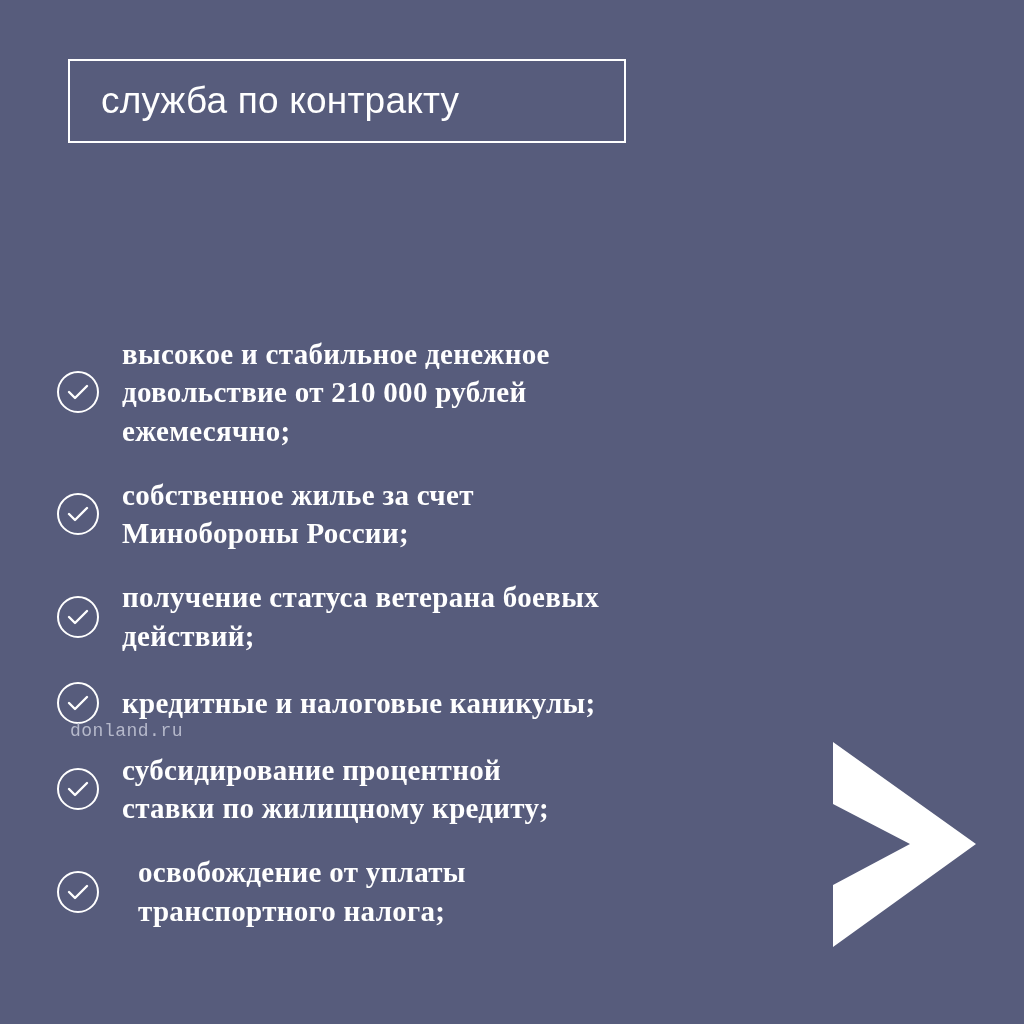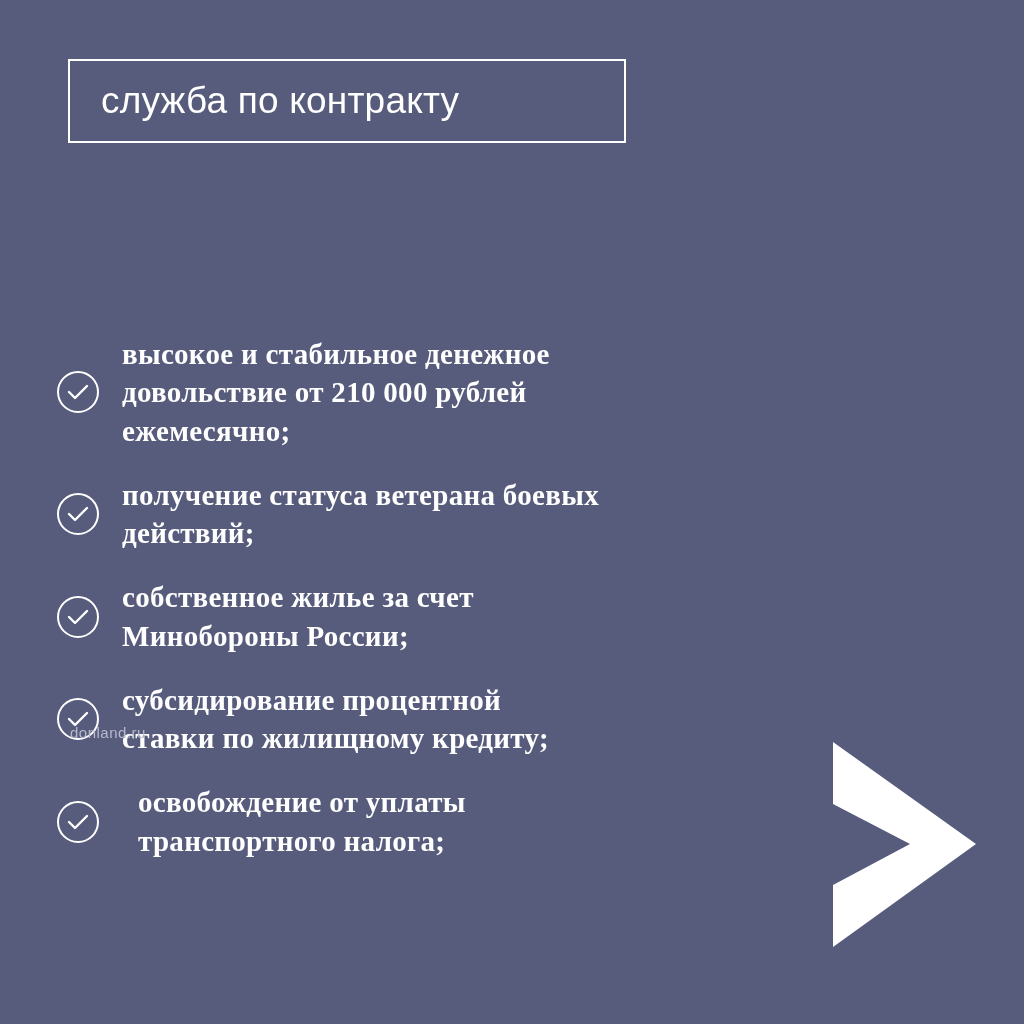--- a/index.html
+++ b/index.html
@@ -82,22 +82,22 @@
     width: 150px;
     height: 205px;
   }
 
   
   .footer-site {
     position: absolute;
     left: 70px;
     bottom: 25px;
     color: #b6b9cb;
-    font-size: 15px;
-    font-family: Liberation Sans, sans-serif;
+    font-size: 18px;
+    font-family: Liberation Mono, monospace;
     letter-spacing: 0.5px;
   }
 </style>
 </head>
 <body>
 
 <div class="slide">
 
   <div class="title-box">
     <div class="title-text">служба по контракту</div>
@@ -117,35 +117,44 @@
 ежемесячно;</span>
     </div>
 
     <div class="bullet-row">
       <span class="check-icon">
         <svg width="44" height="44" viewBox="0 0 44 44" aria-hidden="true">
           <circle cx="22" cy="22" r="20" fill="none" stroke="#ffffff" stroke-width="2"></circle>
           <polyline points="13,22 19,28 31,16" fill="none" stroke="#ffffff" stroke-width="2.4" stroke-linecap="round" stroke-linejoin="round"></polyline>
         </svg>
       </span>
+      <span class="bullet-text">собственное жилье за счет
+Минобороны России;</span>
+    </div>
+
+    <div class="bullet-row">
+      <span class="check-icon">
+        <svg width="44" height="44" viewBox="0 0 44 44" aria-hidden="true">
+          <circle cx="22" cy="22" r="20" fill="none" stroke="#ffffff" stroke-width="2"></circle>
+          <polyline points="13,22 19,28 31,16" fill="none" stroke="#ffffff" stroke-width="2.4" stroke-linecap="round" stroke-linejoin="round"></polyline>
+        </svg>
+      </span>
       <span class="bullet-text">получение статуса ветерана боевых
 действий;</span>
     </div>
 
     <div class="bullet-row">
       <span class="check-icon">
         <svg width="44" height="44" viewBox="0 0 44 44" aria-hidden="true">
           <circle cx="22" cy="22" r="20" fill="none" stroke="#ffffff" stroke-width="2"></circle>
           <polyline points="13,22 19,28 31,16" fill="none" stroke="#ffffff" stroke-width="2.4" stroke-linecap="round" stroke-linejoin="round"></polyline>
         </svg>
       </span>
-      <span class="bullet-text">собственное жилье за счет
-Минобороны России;</span>
+      <span class="bullet-text">кредитные и налоговые каникулы;</span>
     </div>
-
 
     <div class="bullet-row">
       <span class="check-icon">
         <svg width="44" height="44" viewBox="0 0 44 44" aria-hidden="true">
           <circle cx="22" cy="22" r="20" fill="none" stroke="#ffffff" stroke-width="2"></circle>
           <polyline points="13,22 19,28 31,16" fill="none" stroke="#ffffff" stroke-width="2.4" stroke-linecap="round" stroke-linejoin="round"></polyline>
         </svg>
       </span>
       <span class="bullet-text">субсидирование процентной
 ставки по жилищному кредиту;</span>

